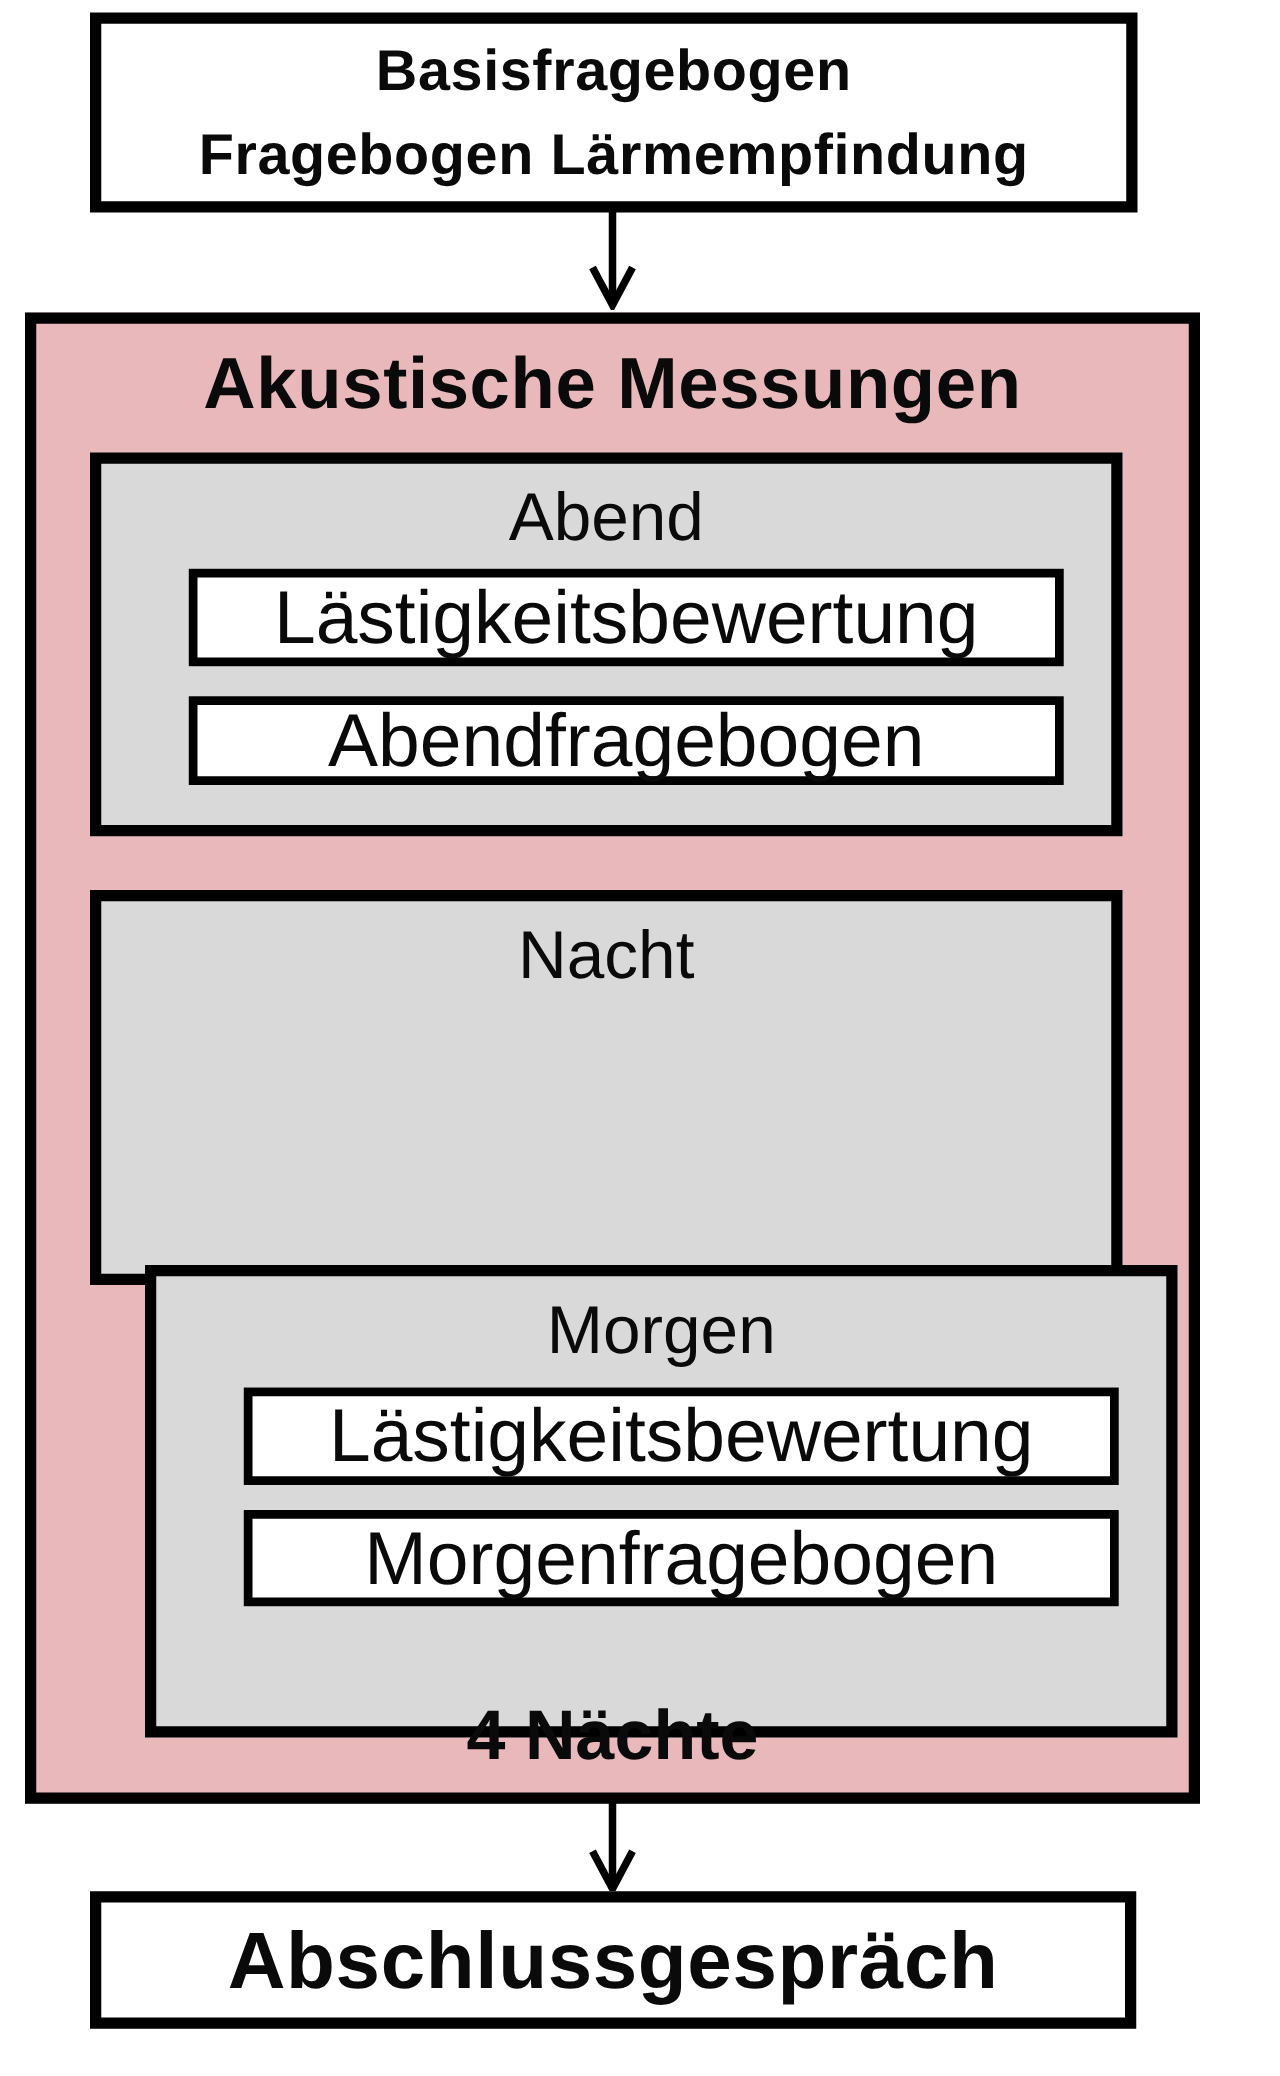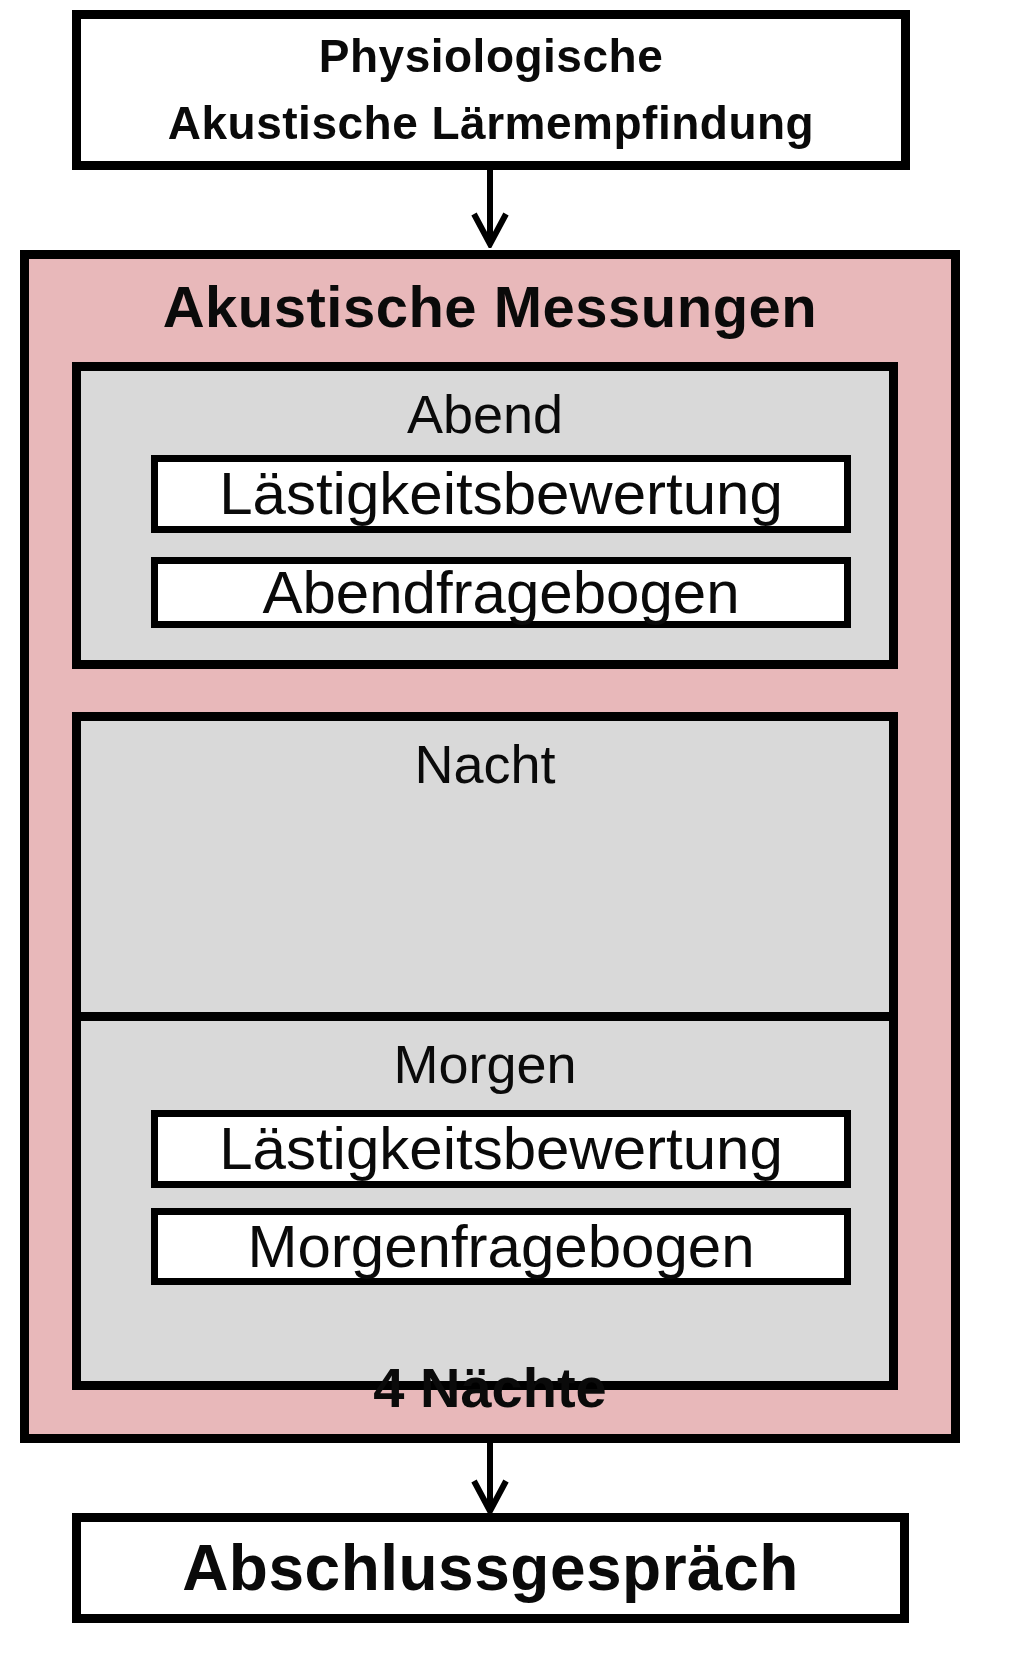--- a/index.html
+++ b/index.html
@@ -40,21 +40,21 @@
   #main-footer{left:0;top:1083px;width:922px;height:90px;font-weight:bold;font-size:56px;}
 
   
   .section{
     background:var(--section-fill);
     border:9px solid var(--line);
     left:43px;width:826px;
   }
   #section-abend{top:103px;height:307px;}
   #section-nacht{top:453px;height:316px;}
-  #section-morgen{top:753px;height:378px;}
+  #section-morgen{top:753px;height:378px;margin-left:44px;}
   .section-title{left:0;top:5px;width:808px;height:75px;font-weight:normal;font-size:54px;}
 
   
   .item{
     background:var(--item-fill);
     border:7px solid var(--line);
     left:70px;width:700px;
     font-size:60px;
     white-space:pre-line;
     line-height:58px;
@@ -70,22 +70,22 @@
   #arrow-1{left:466px;top:168px;width:48px;height:80px;}
   #arrow-2{left:466px;top:1441px;width:48px;height:74px;}
   .arrow svg line,.arrow svg polyline{stroke:var(--line);stroke-width:6;fill:none;}
 </style>
 </head>
 <body>
 
 <div id="canvas">
 
   <div id="top-box" class="abs plain-box center">
-    <div class="top-line">Physiologische</div>
-    <div class="top-line">Akustische Lärmempfindung</div>
+    <div class="top-line">Basisfragebogen</div>
+    <div class="top-line">Fragebogen Lärmempfindung</div>
   </div>
 
   <div id="arrow-1" class="abs arrow">
     <svg width="48" height="80" viewBox="0 0 48 80" aria-hidden="true">
       <line x1="24" y1="0" x2="24" y2="70"></line>
       <polyline points="8,46 24,76 40,46"></polyline>
     </svg>
   </div>
 
   <div id="main-box" class="abs">

